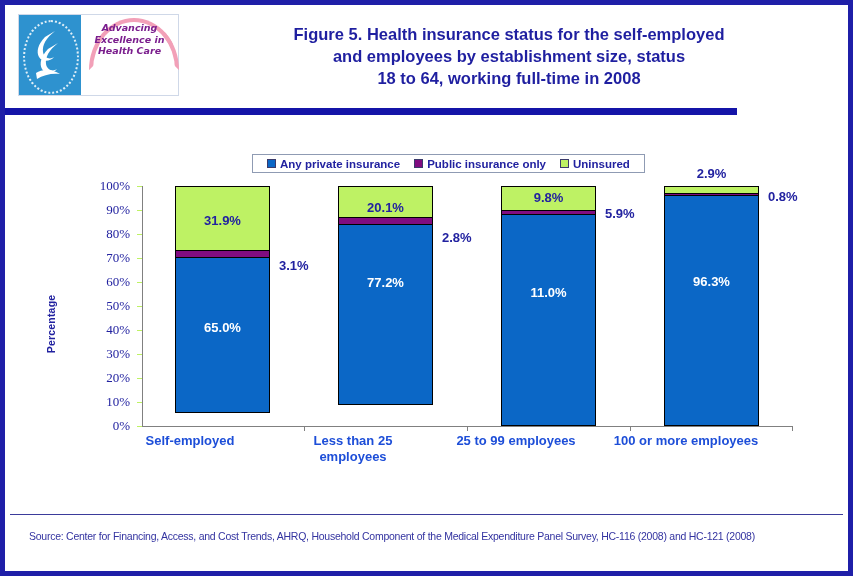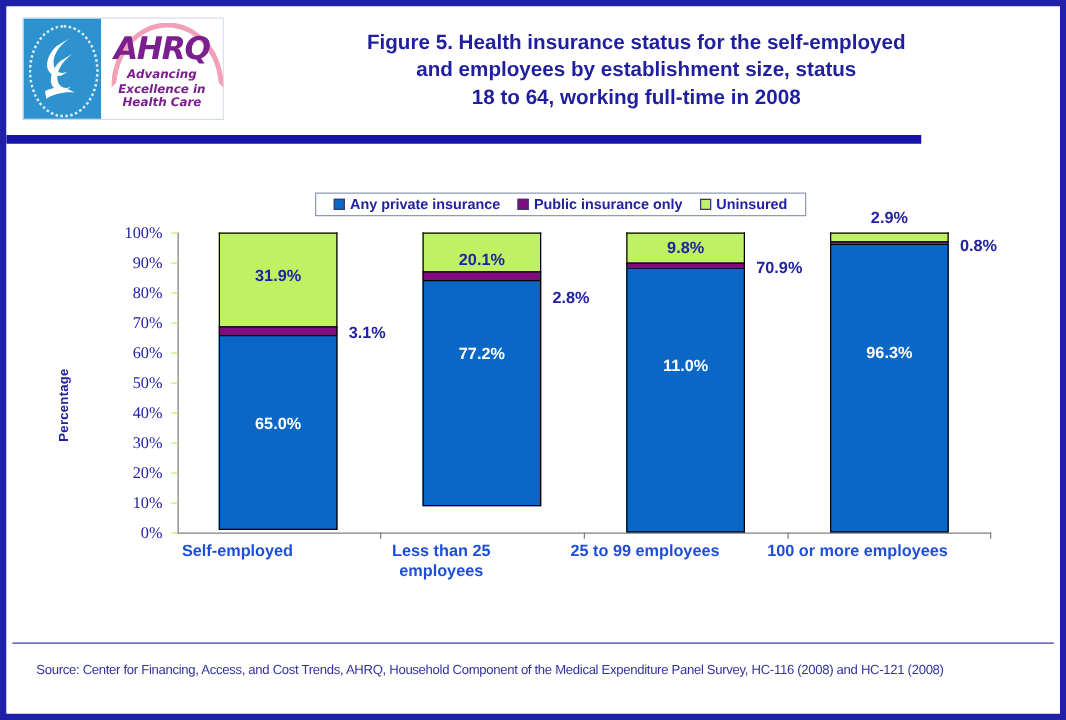--- a/index.html
+++ b/index.html
@@ -308,21 +308,20 @@
         <svg class="bird" viewBox="0 0 36 54">
           <path d="M23 2 C14 9 10 16 11 23 C12 29 18 31 22 28 C18 33 10 33 7 28
                    C4 23 6 15 13 8 Z" fill="#ffffff"></path>
           <path d="M26 14 C17 21 13 28 14 35 C15 41 21 43 25 40 C21 45 13 45 10 40
                    C7 35 9 27 16 20 Z" fill="#ffffff"></path>
           <path d="M4 44 C10 40 20 40 28 45 C20 44 11 46 5 50 Z" fill="#ffffff"></path>
         </svg>
       </div>
       <div id="logo-ahrq">
         <div class="arc"></div>
-        <div class="wordmark">AHRQ</div>
         <div class="tagline">
           <span>Advancing</span><br>
           <span>Excellence in</span><br>
           <span>Health Care</span>
         </div>
       </div>
     </div>
 
     <div id="title">
       <span id="title-line1">Figure 5. Health insurance status for the self-employed</span>
@@ -389,21 +388,21 @@
       <div class="ytick" style="top:0px">
         <span class="ytick-label">100%</span>
         </div>
 
       <div class="xtick" style="left:162px"></div>
       <div class="xtick" style="left:325px"></div>
       <div class="xtick" style="left:488px"></div>
       <div class="xtick" style="left:650px"></div>
 
       <div class="bar" style="left:33px; height:240px">
-        <div class="seg seg-unins" style="height:75px">
+        <div class="seg seg-unins" style="height:64px">
           <span class="inner-label on-yellow" style="top:26px">31.9%</span>
         </div>
         <div class="seg seg-public" style="height:7.44px"></div>
         <div class="seg seg-private bottom" style="height:156px">
           <span class="inner-label on-blue" style="top:62px">65.0%</span>
         </div>
         <span class="outside-label" style="left:104px; top:72px">3.1%</span>
       </div>
 
       <div class="bar" style="left:196px; height:240px">
@@ -418,21 +417,21 @@
       </div>
 
       <div class="bar" style="left:359px; height:240px">
         <div class="seg seg-unins" style="height:23.52px">
           <span class="inner-label on-yellow" style="top:3px">9.8%</span>
         </div>
         <div class="seg seg-public" style="height:4.56px"></div>
         <div class="seg seg-private bottom" style="height:211.92px">
           <span class="inner-label on-blue" style="top:70px">11.0%</span>
         </div>
-        <span class="outside-label" style="left:104px; top:20px">70.9%</span>
+        <span class="outside-label" style="left:104px; top:20px">5.9%</span>
       </div>
 
       <div class="bar" style="left:522px; height:240px">
         <div class="seg seg-unins" style="height:6.96px">
           <span class="inner-label on-yellow" style="top:-21px">2.9%</span>
         </div>
         <div class="seg seg-public" style="height:1.92px"></div>
         <div class="seg seg-private bottom" style="height:231.12px">
           <span class="inner-label on-blue" style="top:78px">96.3%</span>
         </div>

